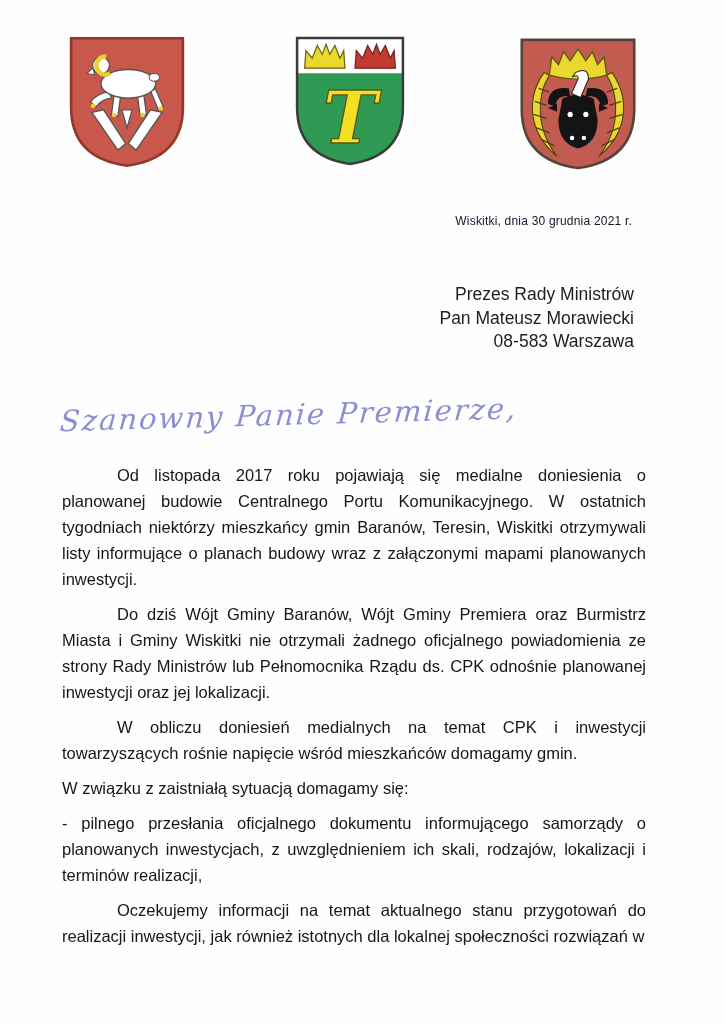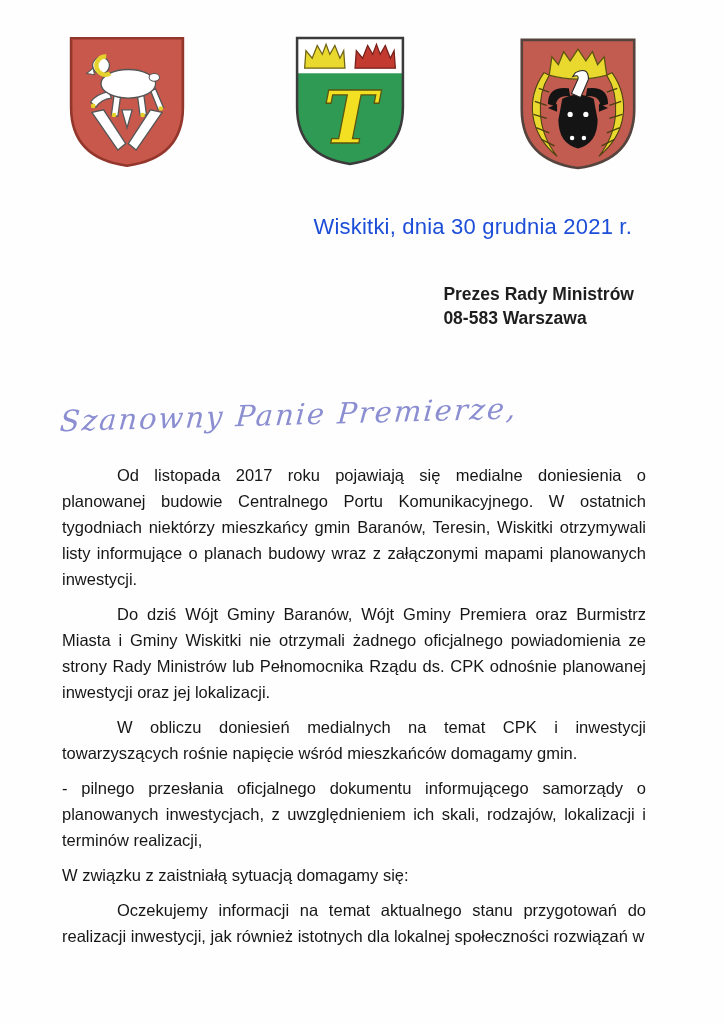--- a/index.html
+++ b/index.html
@@ -14,27 +14,27 @@
   
   .crest{position:absolute;top:34px;}
   .crest svg{display:block;}
   .crest-left{left:62px;}
   .crest-center{left:287px;top:30px;}
   .crest-right{left:512px;top:36px;}
 
   
   .date-line{
     position:absolute;top:214px;right:92px;
-    font-size:22px;letter-spacing:.2px;color:#1d4ed8;
+    font-size:12px;letter-spacing:.2px;color:#0f172a;
   }
 
   
   .addressee{
     position:absolute;top:283px;right:90px;
-    font-weight:700;font-size:17.5px;
+    text-align:right;font-weight:400;font-size:17.5px;
     line-height:23.5px;color:#1e1e1e;
   }
 
   
   .salutation{
     position:absolute;left:60px;top:398px;width:440px;
     font-family:"DejaVu Serif", serif;
     font-style:italic;
     font-size:29px;
     letter-spacing:2px;
@@ -124,27 +124,28 @@
       <circle cx="54.5" cy="78" r="1.7" fill="#fff"></circle>
 
       <path d="M48 28 Q58 23 58 33 L52 47 L45 44 L50 33 Q51 29 46 31 Z" fill="#ffffff" stroke="#222" stroke-width="0.8"></path>
     </svg>
   </div>
 
   <div class="date-line">Wiskitki, dnia 30 grudnia 2021 r.</div>
 
   <div class="addressee">
     <div>Prezes Rady Ministrów</div>
+    <div>Pan Mateusz Morawiecki</div>
     <div>08-583 Warszawa</div>
   </div>
 
   <div class="salutation">Szanowny Panie Premierze,</div>
 
   <div class="body-text">
     <p class="indent">Od listopada 2017 roku pojawiają się medialne doniesienia o planowanej budowie Centralnego Portu Komunikacyjnego. W ostatnich tygodniach niektórzy mieszkańcy gmin Baranów, Teresin, Wiskitki otrzymywali listy informujące o planach budowy wraz z załączonymi mapami planowanych inwestycji.</p>
     <p class="indent">Do dziś Wójt Gminy Baranów, Wójt Gminy Premiera oraz Burmistrz Miasta i Gminy Wiskitki nie otrzymali żadnego oficjalnego powiadomienia ze strony Rady Ministrów lub Pełnomocnika Rządu ds. CPK odnośnie planowanej inwestycji oraz jej lokalizacji.</p>
     <p class="indent">W obliczu doniesień medialnych na temat CPK i inwestycji towarzyszących rośnie napięcie wśród mieszkańców domagamy gmin.</p>
+    <p>W związku z zaistniałą sytuacją domagamy się:</p>
     <p>- pilnego przesłania oficjalnego dokumentu informującego samorządy o planowanych inwestycjach, z uwzględnieniem ich skali, rodzajów, lokalizacji i terminów realizacji,</p>
-    <p>W związku z zaistniałą sytuacją domagamy się:</p>
     <p class="indent">Oczekujemy informacji na temat aktualnego stanu przygotowań do realizacji inwestycji, jak również istotnych dla lokalnej społeczności rozwiązań w</p>
   </div>
 
 </div>
 
 </body></html>

